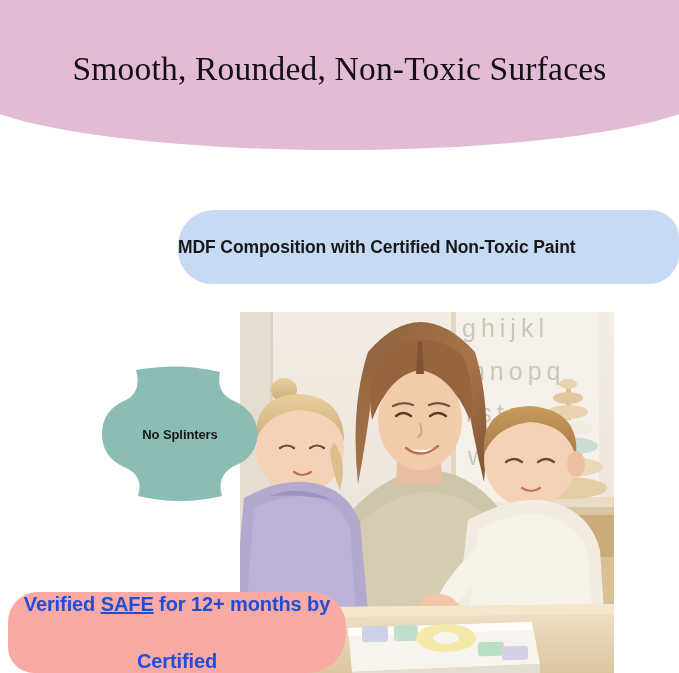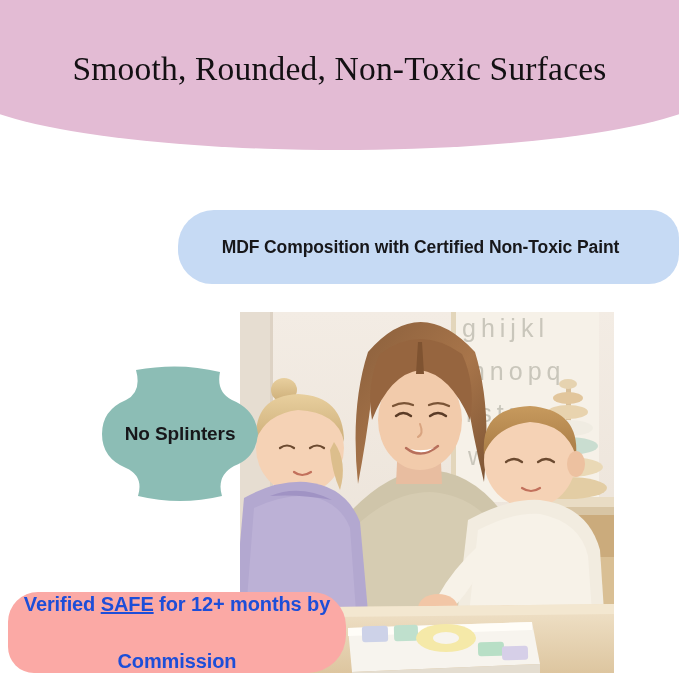--- a/index.html
+++ b/index.html
@@ -71,21 +71,21 @@
     position: absolute;
     left: 178px;
     top: 210px;
     width: 501px;
     height: 74px;
     background: #c6daf4;
     border-radius: 36px 28px 30px 34px;
     z-index: 4;
     display: flex;
     align-items: center;
-    justify-content: center;
+    justify-content: flex-start;
     padding-right: 16px;
     box-sizing: border-box;
   }
   .callout-blue .label {
     font-size: 17.5px;
     font-weight: 700;
     color: #17171a;
     letter-spacing: -0.1px;
     white-space: nowrap;
   }
@@ -100,21 +100,21 @@
     z-index: 4;
   }
   .callout-teal svg { display: block; width: 160px; height: 136px; }
   .callout-teal .label {
     position: absolute;
     left: 0; top: 0;
     width: 160px; height: 136px;
     display: flex;
     align-items: center;
     justify-content: center;
-    font-size: 19px;
+    font-size: 13px;
     font-weight: 700;
     color: #17171a;
     letter-spacing: -0.1px;
     white-space: nowrap;
   }
 
   
   .callout-pink {
     position: absolute;
     left: 8px;
@@ -310,15 +310,15 @@
   <svg viewBox="0 0 160 136">
     <path d="M36 4 Q80 -4 120 6 Q116 26 132 34 Q156 44 158 68 Q156 92 134 100 Q116 110 122 130 Q80 140 38 130 Q44 110 26 102 Q2 92 2 68 Q2 44 26 34 Q42 26 36 4 Z" fill="#8cbdb5"></path>
   </svg>
   <span class="label">No Splinters</span>
 </div>
 
 <div class="callout-pink">
   <div class="label">
     <span>Verified </span><u>SAFE</u><span> for 12+ months by</span><br>
     <br>
-    <span>Commission</span>
+    <span>Certified</span>
   </div>
 </div>
 
 </body></html>

